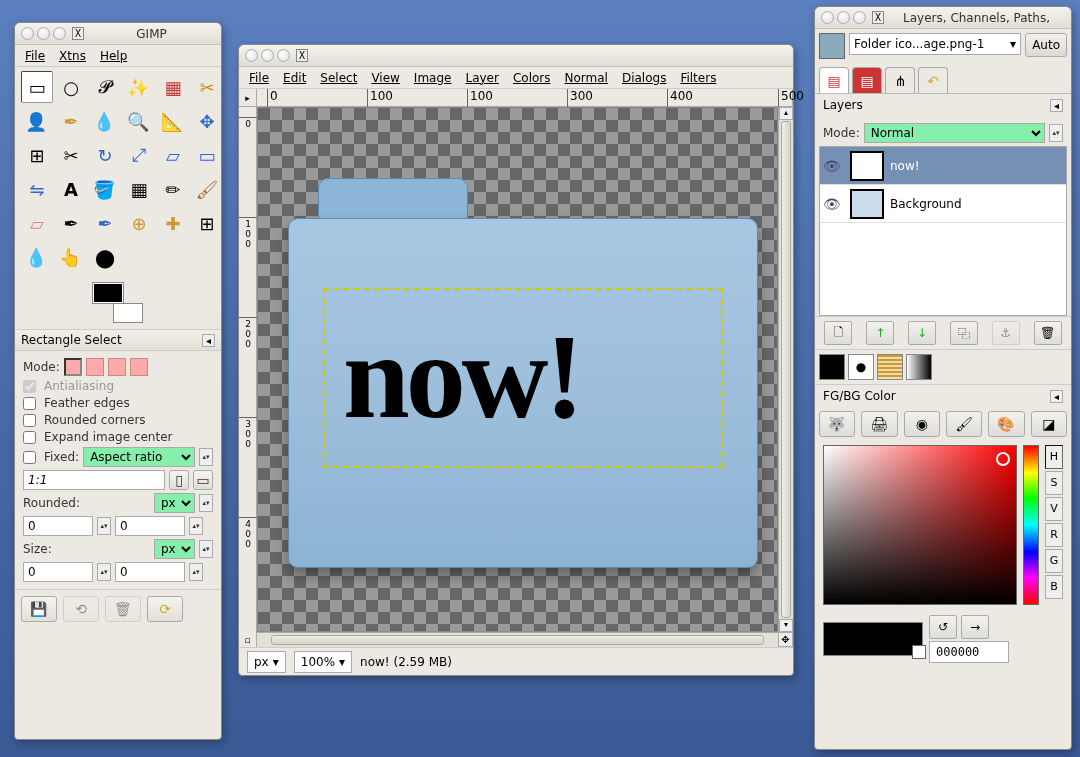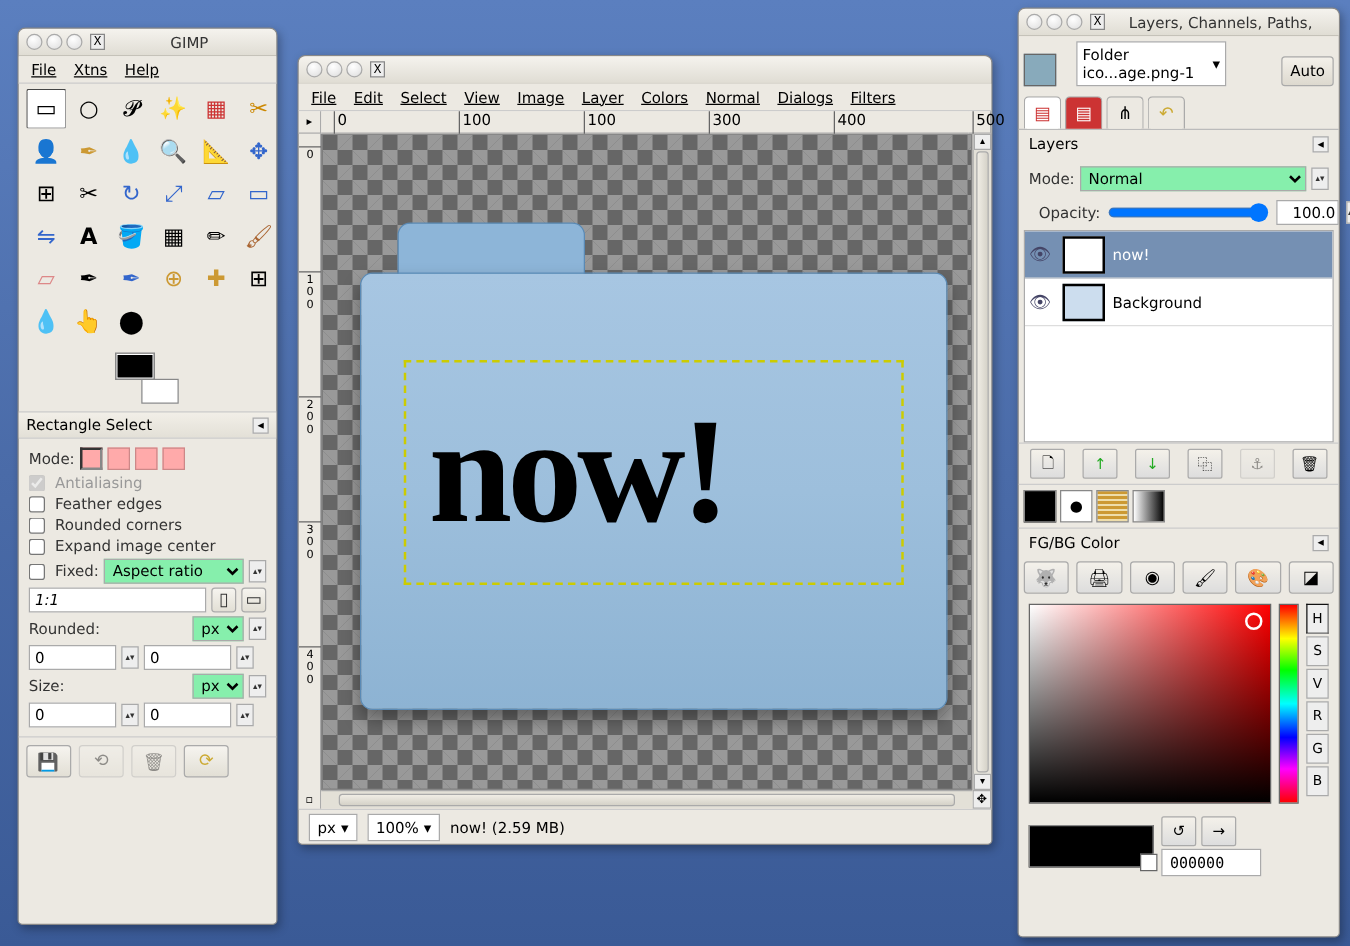--- a/index.html
+++ b/index.html
@@ -84,24 +84,24 @@
 .layer-row-area { background: #fff; border: 1px solid #aaa; margin: 0 4px; height: 170px; overflow: auto; }
 .layer-row { display: flex; align-items: center; height: 38px; border-bottom: 1px solid #ddd; }
 .layer-row.sel { background: #7590b3; color: #fff; }
 .layer-eye { width: 24px; text-align: center; font-size: 14px; color: #446; }
 .layer-thumb { width: 34px; height: 30px; margin: 0 6px; border: 2px solid #000; background: #cde; }
 .layer-thumb.now { background:#fff; position:relative; }
 .layer-name { font-size: 12px; }
 .opacity-row { display: flex; align-items: center; gap: 6px; padding: 4px 8px; }
 .opacity-row input[type=range] { flex: 1; }
 .opacity-row input[type=text] { width: 50px; text-align: right; border:1px solid #aaa; padding:2px; }
-.image-selector { display: flex; padding: 4px; gap: 16px; align-items: flex-end; }
+.image-selector { display: flex; padding: 4px; gap: 4px; align-items: flex-start; }
 .image-selector .thumb { width: 26px; height: 26px; background: #8ab; border: 1px solid #666; }
 .image-selector .name-box { flex: 1; border: 1px solid #aaa; background: #fff; padding: 3px 4px; display: flex; justify-content: space-between; align-items: center; }
-.auto-btn { border: 1px solid #aaa; background: linear-gradient(180deg,#f4f1ea,#ddd9cf); padding: 4px 6px; border-radius: 3px; margin-left: 28px; }
+.auto-btn { border: 1px solid #aaa; background: linear-gradient(180deg,#f4f1ea,#ddd9cf); padding: 4px 6px; border-radius: 3px; }
 .brushes { display: flex; gap: 3px; padding: 4px; border-top: 1px solid #ccc; border-bottom: 1px solid #ccc; }
 .brush-box { width: 26px; height: 26px; border: 1px solid #888; background: #fff; display:flex;align-items:center;justify-content:center; }
 .color-tool-row { display:flex; gap:6px; padding:4px; }
 .ct-btn { flex:1; height:26px; border:1px solid #aaa; background:linear-gradient(180deg,#f4f1ea,#ddd); border-radius:3px; display:flex;align-items:center;justify-content:center; font-size:14px; }
 .color-picker { padding: 4px 8px; display: flex; gap: 6px; }
 .picker-field { flex: 1; height: 160px; background: linear-gradient(to top, #000, transparent), linear-gradient(to right, #fff, #f00); border: 1px solid #666; position:relative; }
 .picker-field::after { content:''; position:absolute; right:6px; top:6px; width:10px;height:10px; border:2px solid #fff; border-radius:50%; }
 .hue-strip { width: 16px; height: 160px; background: linear-gradient(to bottom, #f00 0%, #ff0 17%, #0f0 33%, #0ff 50%, #00f 67%, #f0f 83%, #f00 100%); border: 1px solid #666; }
 .hsv-btns { display: flex; flex-direction: column; gap: 2px; }
 .hsv-btn { width: 18px; height: 24px; border: 1px solid #aaa; background: #eee; font-size: 11px; text-align: center; line-height: 22px; }
@@ -350,26 +350,20 @@
   <div class="section-title">
     <span>Layers</span>
     <span class="arrow-btn">◂</span>
   </div>
   <div class="options" style="padding-bottom:0">
     <div class="row">
       <span>Mode:</span>
       <select style="flex:1"><option>Normal</option></select>
       <div class="spin">▴▾</div>
     </div>
-    <div class="opacity-row">
-      <span>Opacity:</span>
-      <input type="range" min="0" max="100" value="100" style="">
-      <input type="text" value="100.0" style="">
-      <div class="spin">▴▾</div>
-    </div>
   </div>
   <div class="layer-row-area">
     <div class="layer-row sel">
       <div class="layer-eye">👁</div>
       <div class="layer-thumb now"></div>
       <div class="layer-name">now!</div>
     </div>
     <div class="layer-row">
       <div class="layer-eye">👁</div>
       <div class="layer-thumb"></div>

